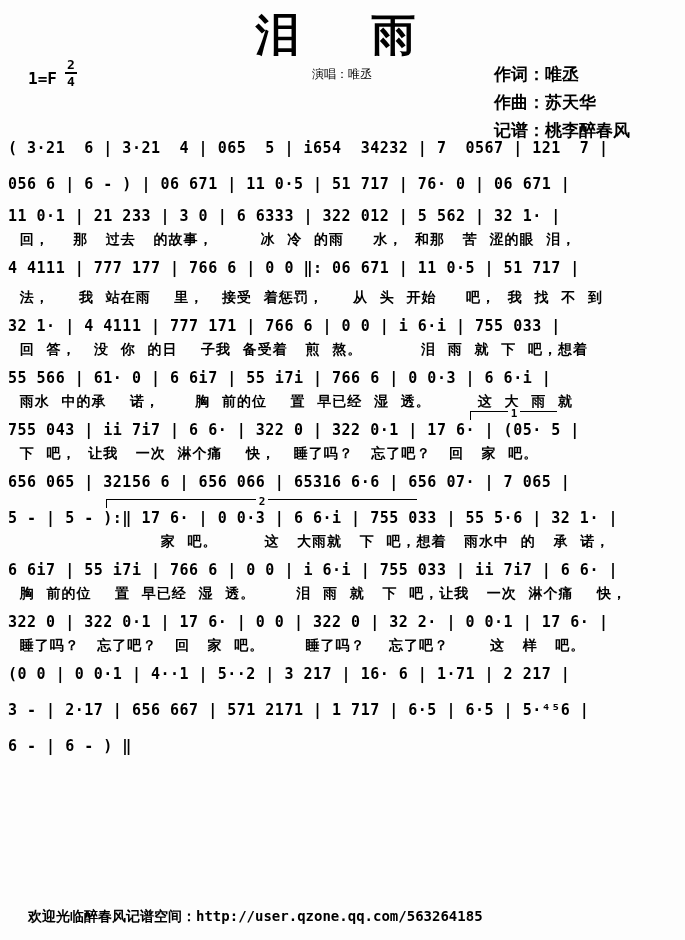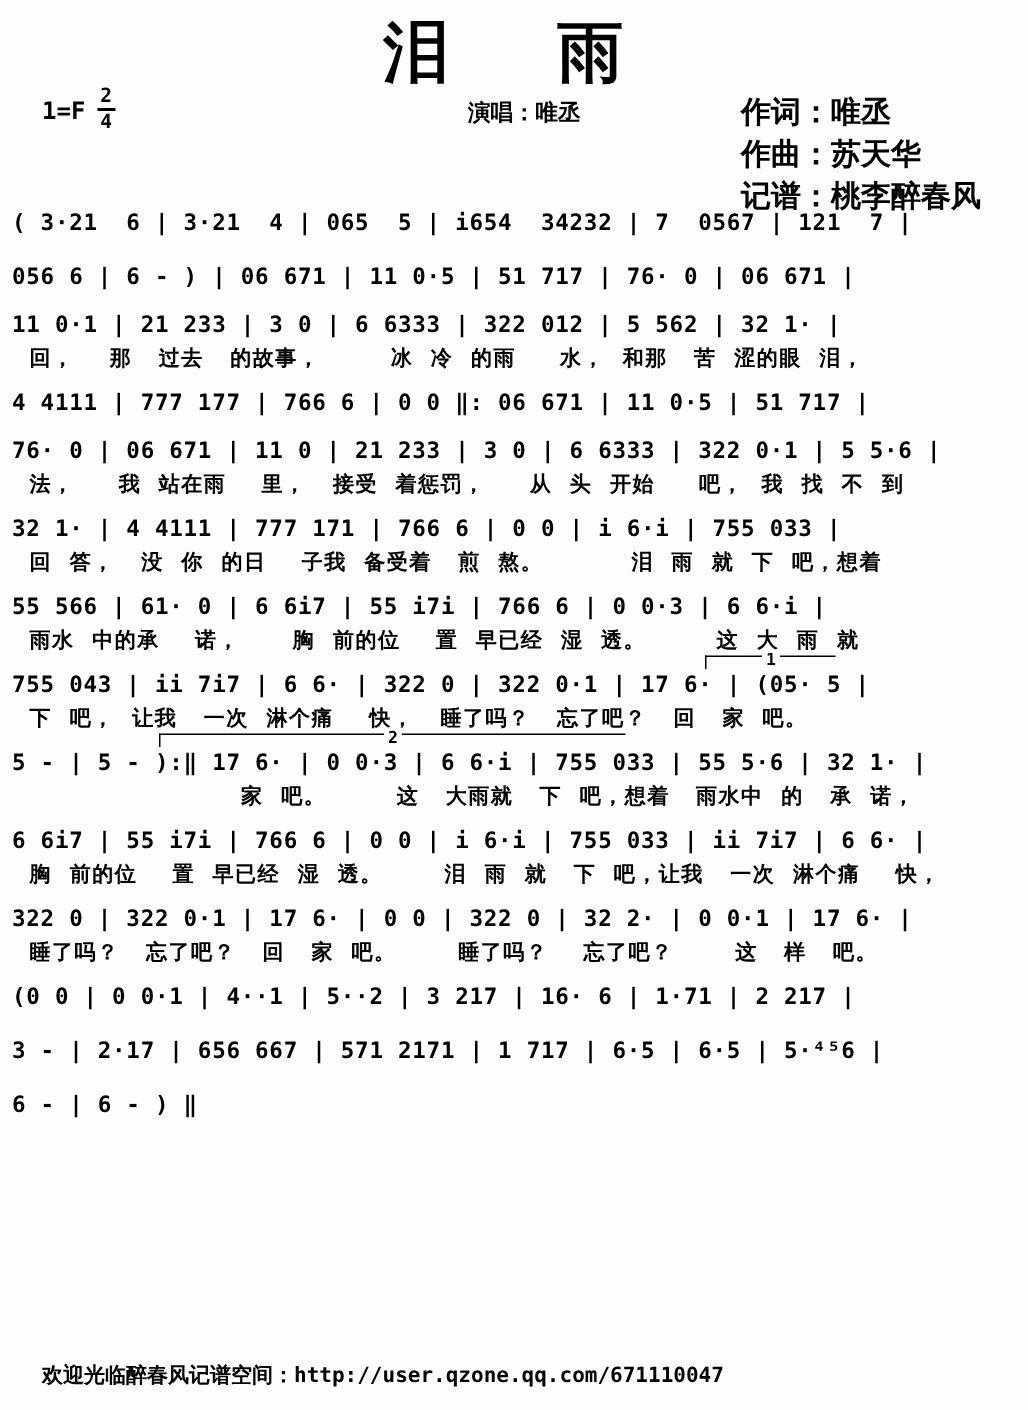--- a/index.html
+++ b/index.html
@@ -15,32 +15,32 @@
     position:absolute;top:6px;left:0;right:0;
     text-align:center;
     font-size:44px;font-weight:bold;
     letter-spacing:14px;
     font-family:"DejaVu Serif","DejaVu Sans",serif;
   }
   .keysig{
     position:absolute;top:58px;left:28px;
     font-family:"DejaVu Sans Mono",monospace;
     font-size:16px;font-weight:bold;
-    display:flex;align-items:center;gap:8px;
+    display:flex;align-items:flex-end;gap:8px;
   }
   .frac{display:inline-flex;flex-direction:column;align-items:center;line-height:1;}
   .frac .num{border-bottom:2px solid #000;padding:0 2px 1px 2px;font-size:13px;}
   .frac .den{padding-top:1px;font-size:13px;}
   .performer{
     position:absolute;top:66px;left:312px;
-    font-size:15px;font-weight:bold;
+    font-size:12px;font-weight:normal;
   }
   .credits{
     position:absolute;top:60px;left:494px;
-    font-size:20px;font-weight:bold;line-height:28px;
+    font-size:17px;font-weight:bold;line-height:28px;
   }
   .music{
     position:absolute;top:136px;left:8px;right:4px;
   }
   .system{position:relative;margin-bottom:7px;}
   .system.inst{margin-bottom:11px;}
   .notation{
     font-family:"DejaVu Sans Mono",monospace;
     font-weight:bold;
     font-size:15px;line-height:25px;
@@ -113,21 +113,20 @@
     <div class="system">
       <div class="notation">11 0·1 | 21 233 | 3 0 | 6 6333 | 322 012 | 5 562 | 32 1· |</div>
       <div class="lyrics">  回，    那   过去   的故事，        冰  冷  的雨     水，  和那   苦  涩的眼  泪，</div>
     </div>
 
     <div class="system">
       <div class="notation">4 4111 | 777 177 | 766 6 | 0 0 ‖: 06 671 | 11 0·5 | 51 717 |</div>
     </div>
 
     <div class="system">
-      <div class="notation">76· 0 | 06 671 | 11 0 | 21 233 | 3 0 | 6 6333 | 322 0·1 | 5 5·6 |</div>
       <div class="lyrics">  法，     我  站在雨    里，   接受  着惩罚，     从  头  开始     吧，  我  找  不  到</div>
     </div>
 
     <div class="system">
       <div class="notation">32 1· | 4 4111 | 777 171 | 766 6 | 0 0 | i 6·i | 755 033 |</div>
       <div class="lyrics">  回  答，   没  你  的日    子我  备受着   煎  熬。          泪  雨  就  下  吧，想着</div>
     </div>
 
     <div class="system">
       <div class="notation">55 566 | 61· 0 | 6 6i7 | 55 i7i | 766 6 | 0 0·3 | 6 6·i |</div>
@@ -135,20 +134,23 @@
     </div>
 
     <div class="system">
       <div class="volta volta-1">
         <span class="volta-label">1</span>
       </div>
       <div class="notation">755 043 | ii 7i7 | 6 6· | 322 0 | 322 0·1 | 17 6· | (05· 5 |</div>
       <div class="lyrics">  下  吧，  让我   一次  淋个痛    快，   睡了吗？   忘了吧？   回   家  吧。</div>
     </div>
 
+    <div class="system inst">
+      <div class="notation">656 065 | 32156 6 | 656 066 | 65316 6·6 | 656 07· | 7 065 |</div>
+    </div>
 
     <div class="system">
       <div class="volta volta-2">
         <span class="volta-label">2</span>
       </div>
       <div class="notation">5 - | 5 - ):‖ 17 6· | 0 0·3 | 6 6·i | 755 033 | 55 5·6 | 32 1· |</div>
       <div class="lyrics">                          家  吧。        这   大雨就   下  吧，想着   雨水中  的   承  诺，</div>
     </div>
 
     <div class="system">
@@ -169,16 +171,16 @@
       <div class="notation">3 - | 2·17 | 656 667 | 571 2171 | 1 717 | 6·5 | 6·5 | 5·⁴⁵6 |</div>
     </div>
 
     <div class="system inst">
       <div class="notation">6 - | 6 - ) ‖</div>
     </div>
 
   </div>
 
   <div class="footer">
-    <span>欢迎光临醉春风记谱空间：</span><a class="url" href="#">http://user.qzone.qq.com/671110047</a>
+    <span>欢迎光临醉春风记谱空间：</span><a class="url" href="#">http://user.qzone.qq.com/563264185</a>
   </div>
 
 </div>
 
 </body></html>

